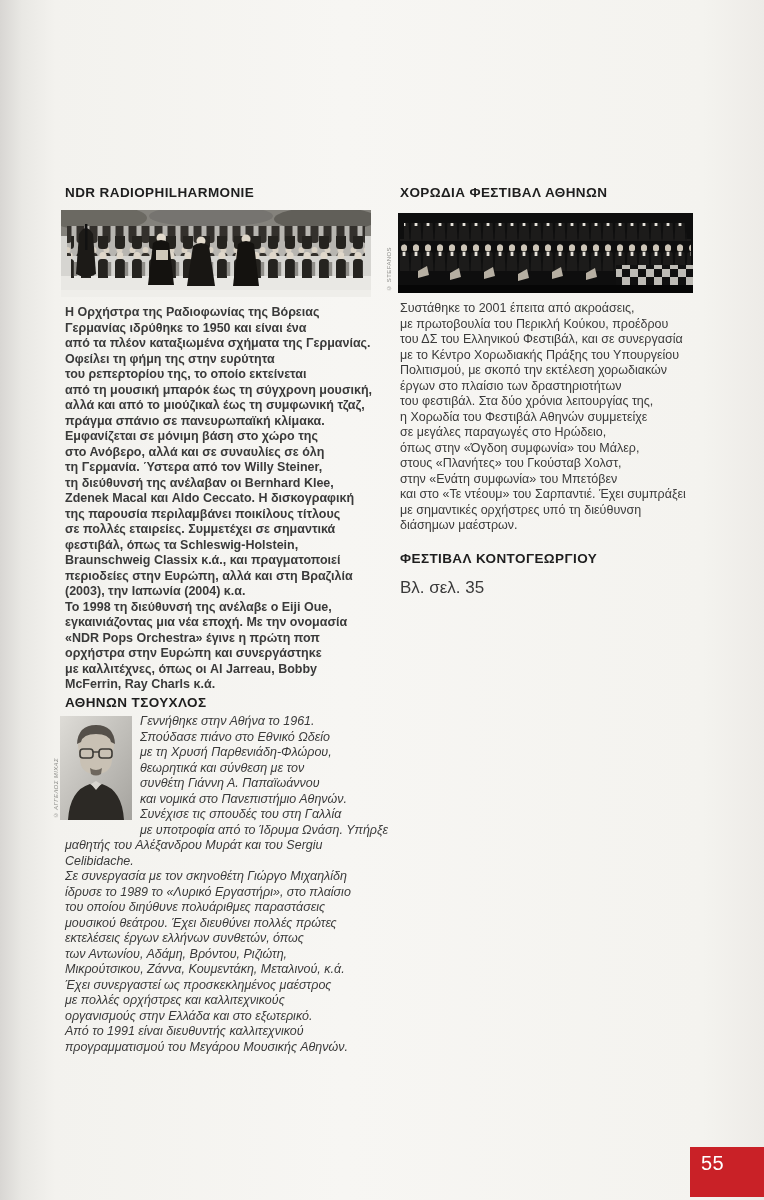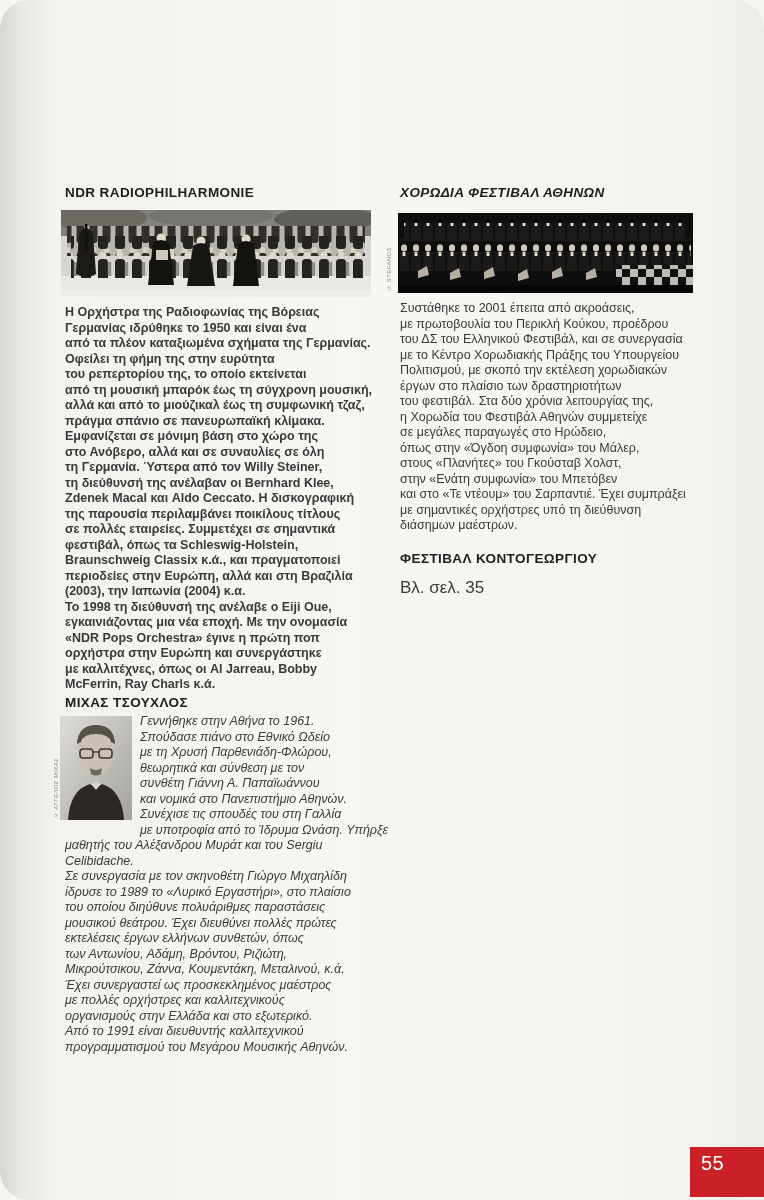--- a/index.html
+++ b/index.html
@@ -5,21 +5,20 @@
   html,body{margin:0;padding:0;}
   body{
     width:764px;height:1200px;
     font-family:"Liberation Sans","DejaVu Sans",sans-serif;
     background:#f6f5f2;
     overflow:hidden;
   }
   .page{
     position:relative;width:764px;height:1200px;
     background:linear-gradient(90deg,#d8d6d3 0px,#e9e8e4 22px,#f3f2ee 55px,#f7f6f3 45%,#f4f3ef 92%,#edebe7 100%);
-    border-radius:29px;
   }
   .heading{
     position:absolute;
     font-size:13.5px;font-weight:bold;color:#1e1e1e;
     letter-spacing:.4px;line-height:14px;white-space:nowrap;
   }
   .body-text{
     position:absolute;
     font-size:12.5px;line-height:15.5px;color:#3a3a3a;
     white-space:pre-line;
@@ -114,21 +113,21 @@
 Braunschweig Classix κ.ά., και πραγματοποιεί
 περιοδείες στην Ευρώπη, αλλά και στη Βραζιλία
 (2003), την Ιαπωνία (2004) κ.α.
 Το 1998 τη διεύθυνσή της ανέλαβε ο Eiji Oue,
 εγκαινιάζοντας μια νέα εποχή. Με την ονομασία
 «NDR Pops Orchestra» έγινε η πρώτη ποπ
 ορχήστρα στην Ευρώπη και συνεργάστηκε
 με καλλιτέχνες, όπως οι Al Jarreau, Bobby
 McFerrin, Ray Charls κ.ά.</div>
 
-  <div class="heading" style="left:65px;top:696px;">ΜΙΧΑΣ ΤΣΟΥΧΛΟΣ</div>
+  <div class="heading" style="left:65px;top:696px;">ΑΘΗΝΩΝ ΤΣΟΥΧΛΟΣ</div>
 
   <div class="bio-wrap"><div class="portrait-float"><svg width="72" height="104" viewBox="0 0 72 104" aria-hidden="true">
           <defs>
             <linearGradient id="pbg" x1="0" y1="0" x2="1" y2="1">
               <stop offset="0" stop-color="#dedcd7"></stop>
               <stop offset="1" stop-color="#a5a39e"></stop>
             </linearGradient>
           </defs>
           <rect width="72" height="104" fill="url(#pbg)"></rect>
           <path d="M18 30 q0 -18 18 -18 q18 0 18 18 l-2 14 q-1 14 -16 14 q-15 0 -16 -14 z" fill="#c9c1b4"></path>
@@ -155,21 +154,21 @@
 μουσικού θεάτρου. Έχει διευθύνει πολλές πρώτες
 εκτελέσεις έργων ελλήνων συνθετών, όπως
 των Αντωνίου, Αδάμη, Βρόντου, Ριζιώτη,
 Μικρούτσικου, Ζάννα, Κουμεντάκη, Μεταλινού, κ.ά.
 Έχει συνεργαστεί ως προσκεκλημένος μαέστρος
 με πολλές ορχήστρες και καλλιτεχνικούς
 οργανισμούς στην Ελλάδα και στο εξωτερικό.
 Από το 1991 είναι διευθυντής καλλιτεχνικού
 προγραμματισμού του Μεγάρου Μουσικής Αθηνών.</span></div>
 
-  <div class="heading" style="left:400px;top:186px;font-style:italic;">ΧΟΡΩΔΙΑ ΦΕΣΤΙΒΑΛ ΑΘΗΝΩΝ</div>
+  <div class="heading" style="left:400px;top:186px;">ΧΟΡΩΔΙΑ ΦΕΣΤΙΒΑΛ ΑΘΗΝΩΝ</div>
 
   <div class="photo" style="left:398px;top:213px;width:295px;height:80px;">
     <svg width="295" height="80" viewBox="0 0 295 80" aria-hidden="true">
       <defs>
         <pattern id="choirRow" width="12" height="30" patternUnits="userSpaceOnUse">
           <ellipse cx="6" cy="5" rx="3" ry="3.6" fill="#cdc5b7"></ellipse>
           <path d="M1.5 10 q4.5 -3 9 0 l1 18 h-11 z" fill="#1c1b1a"></path>
           <rect x="4.6" y="9" width="2.8" height="4" fill="#e6e2da"></rect>
         </pattern>
         <pattern id="checker" width="16" height="16" patternUnits="userSpaceOnUse">

